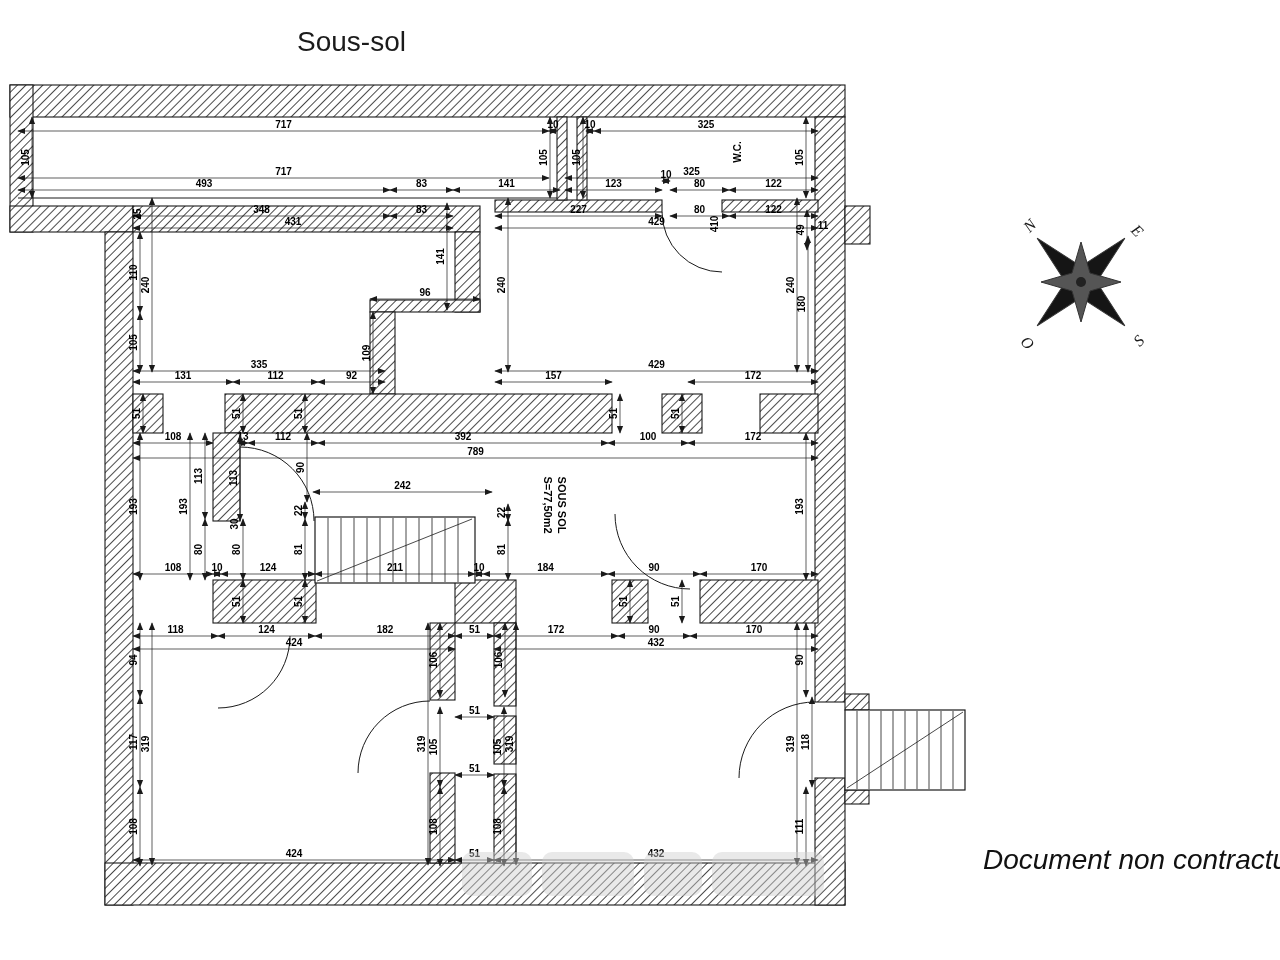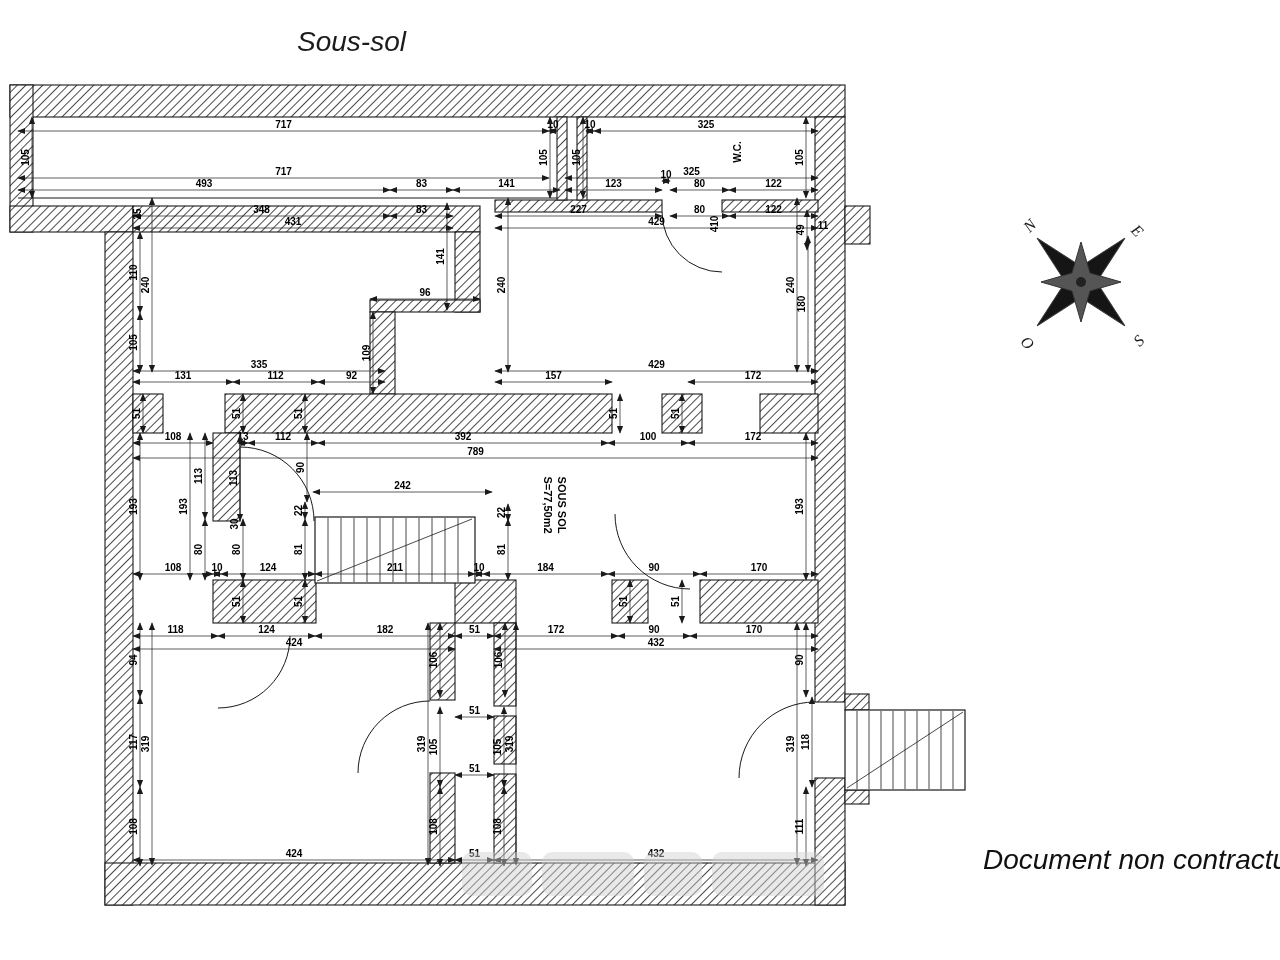--- a/index.html
+++ b/index.html
@@ -1,18 +1,18 @@
 <!DOCTYPE html>
 <html><head>
 <meta charset="utf-8">
 <style>
   html,body{margin:0;padding:0}
   body{width:1280px;height:960px;overflow:hidden;background:#fff;position:relative;
        font-family:"Liberation Sans",sans-serif}
-  .title{position:absolute;left:297px;top:26px;font-size:28px;font-style:italic;color:#1b1b1b}
+  .title{position:absolute;left:297px;top:26px;font-size:28px;color:#1b1b1b}
   .footer{position:absolute;left:983px;top:844px;font-size:28px;font-style:italic;color:#111;white-space:nowrap}
   svg.plan{position:absolute;left:0;top:0}
   .wall{fill:url(#hatch);stroke:#1a1a1a;stroke-width:1.1}
   .stair{fill:#fff;stroke:#1a1a1a;stroke-width:1.2}
   .tread{stroke:#1a1a1a;stroke-width:.8}
   .door{fill:none;stroke:#1a1a1a;stroke-width:1}
   .planline{stroke:#1a1a1a;stroke-width:1}
   .dim{stroke:#1a1a1a;stroke-width:.7}
   .dimtxt{font:bold 10px "Liberation Sans",sans-serif;fill:#000}
   .roomtxt{font:bold 11px "Liberation Sans",sans-serif;fill:#000}

